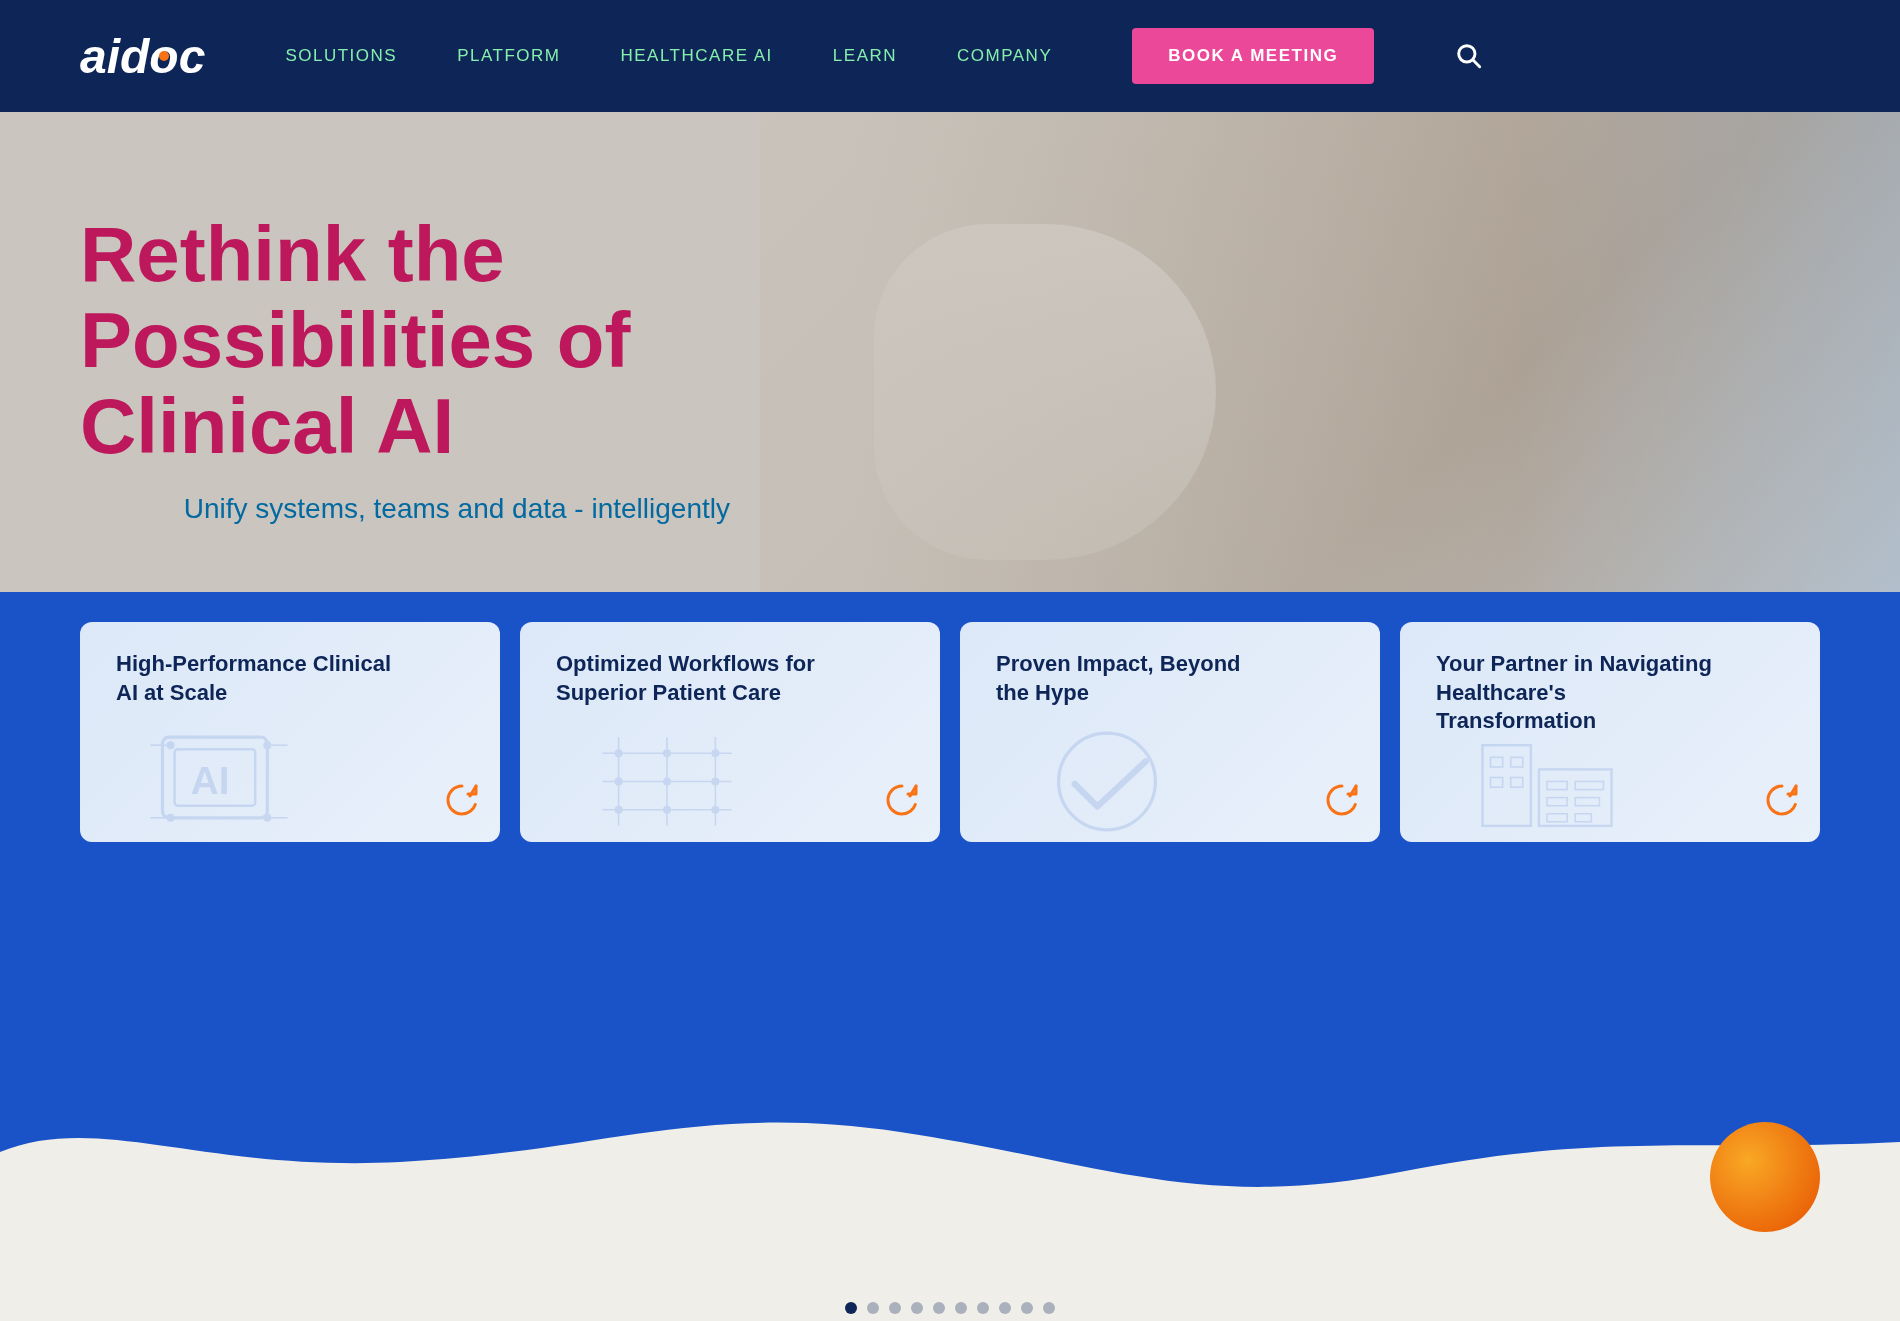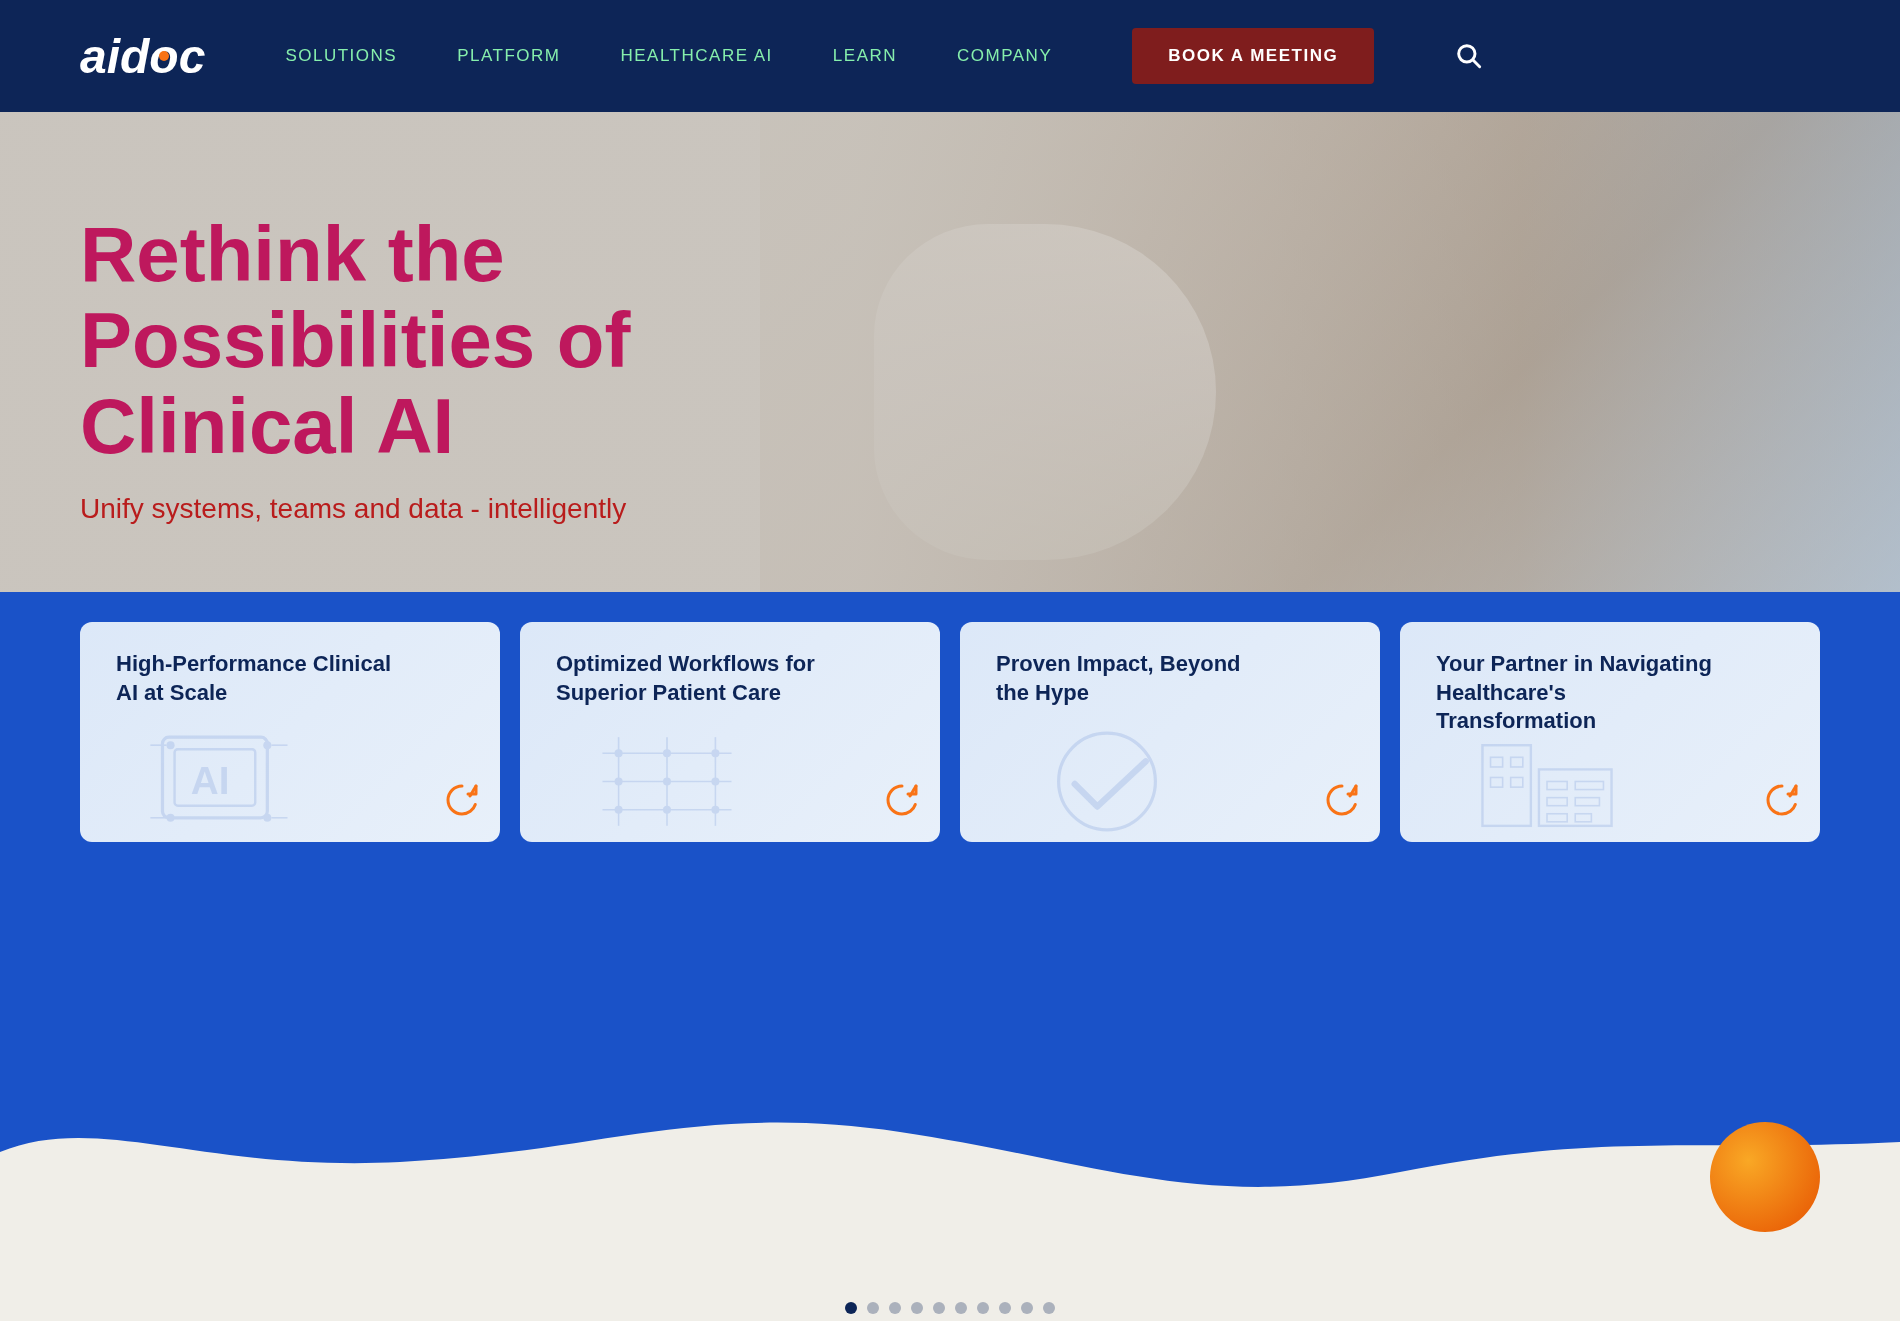--- a/index.html
+++ b/index.html
@@ -28,21 +28,21 @@
     }
     .nav-link {
       color: #86efac;
       text-decoration: none;
       font-size: 17px;
       font-weight: 500;
       letter-spacing: 1.5px;
       text-transform: uppercase;
     }
     .nav-cta {
-      background: #7f1d1d;
+      background: #ec4899;
       color: white;
       border: none;
       padding: 18px 36px;
       font-size: 17px;
       font-weight: 700;
       letter-spacing: 1.5px;
       text-transform: uppercase;
       cursor: pointer;
       border-radius: 4px;
       margin-left: 20px;
@@ -97,23 +97,24 @@
     .hero-title {
       font-size: 78px;
       font-weight: 700;
       color: #be185d;
       line-height: 1.1;
       max-width: 750px;
       margin-bottom: 24px;
     }
     .hero-subtitle {
       font-size: 28px;
-      color: #b91c1c;
+      color: #0369a1;
       font-weight: 400;
       max-width: 650px;
+      text-align: right;
     }
 
     
     .cards-section {
       position: relative;
       background: #1a52c8;
       padding: 0 80px 0;
       margin-top: -80px;
       z-index: 3;
       min-height: 400px;

